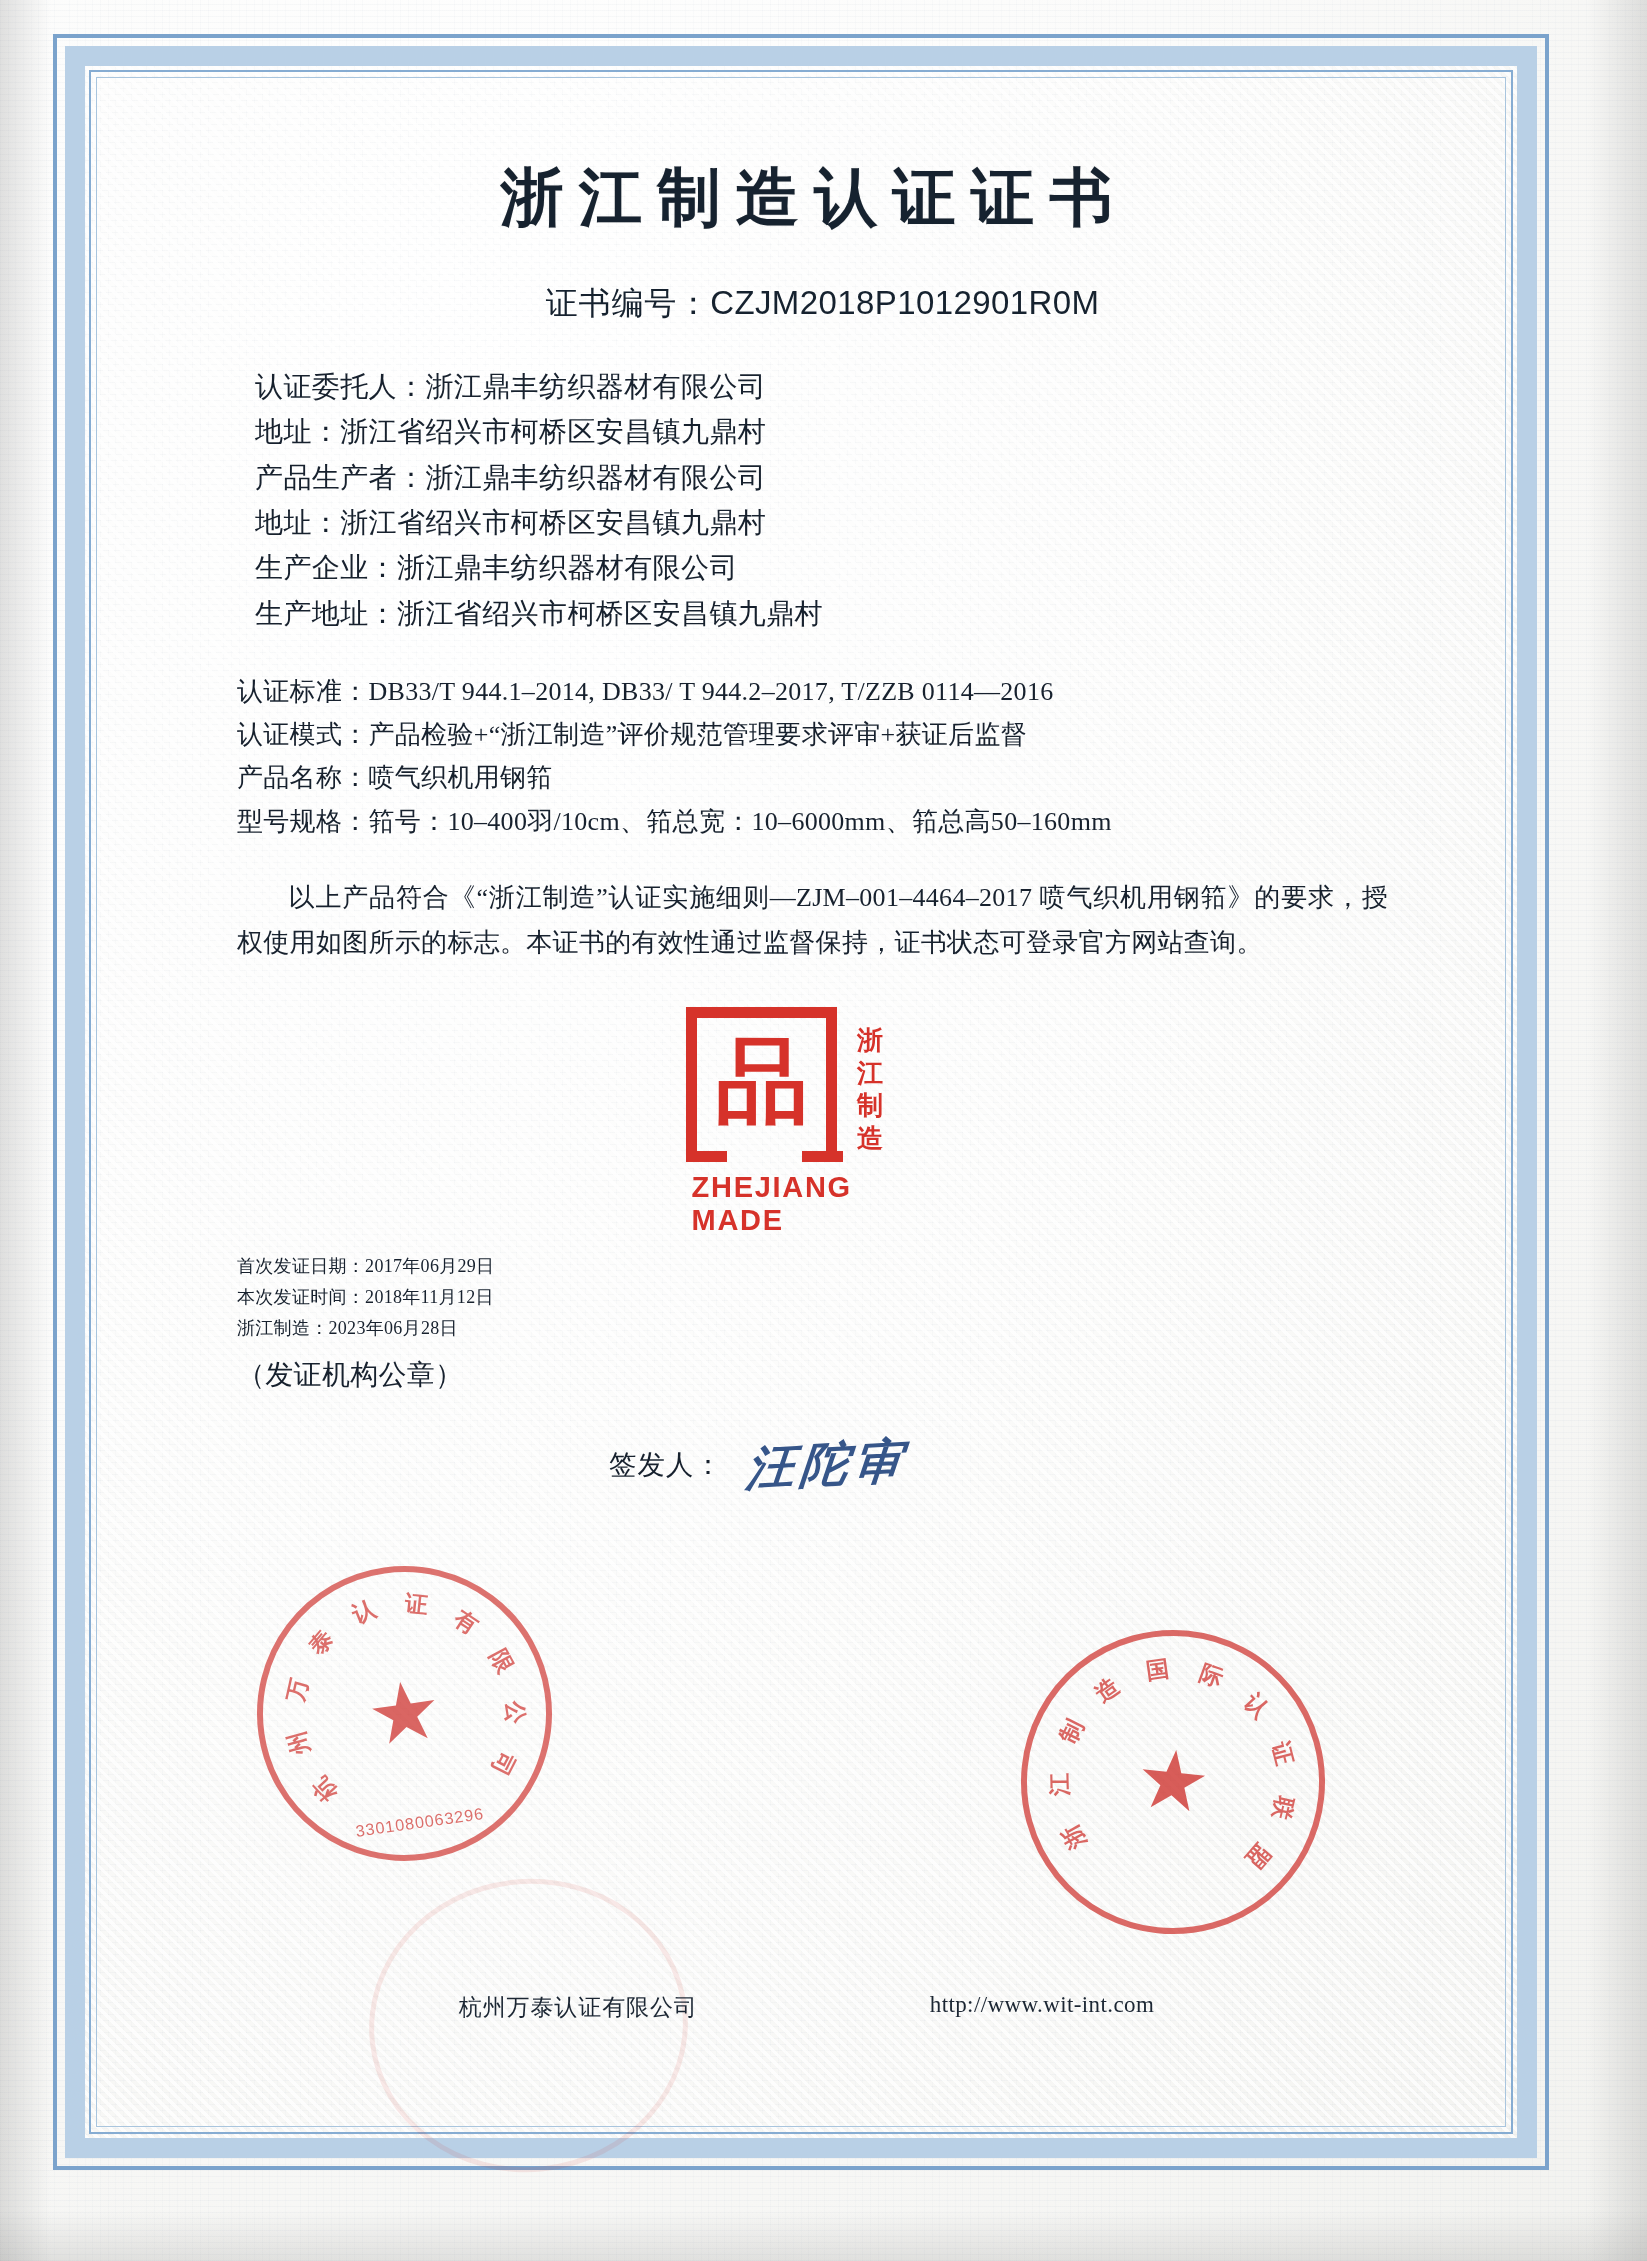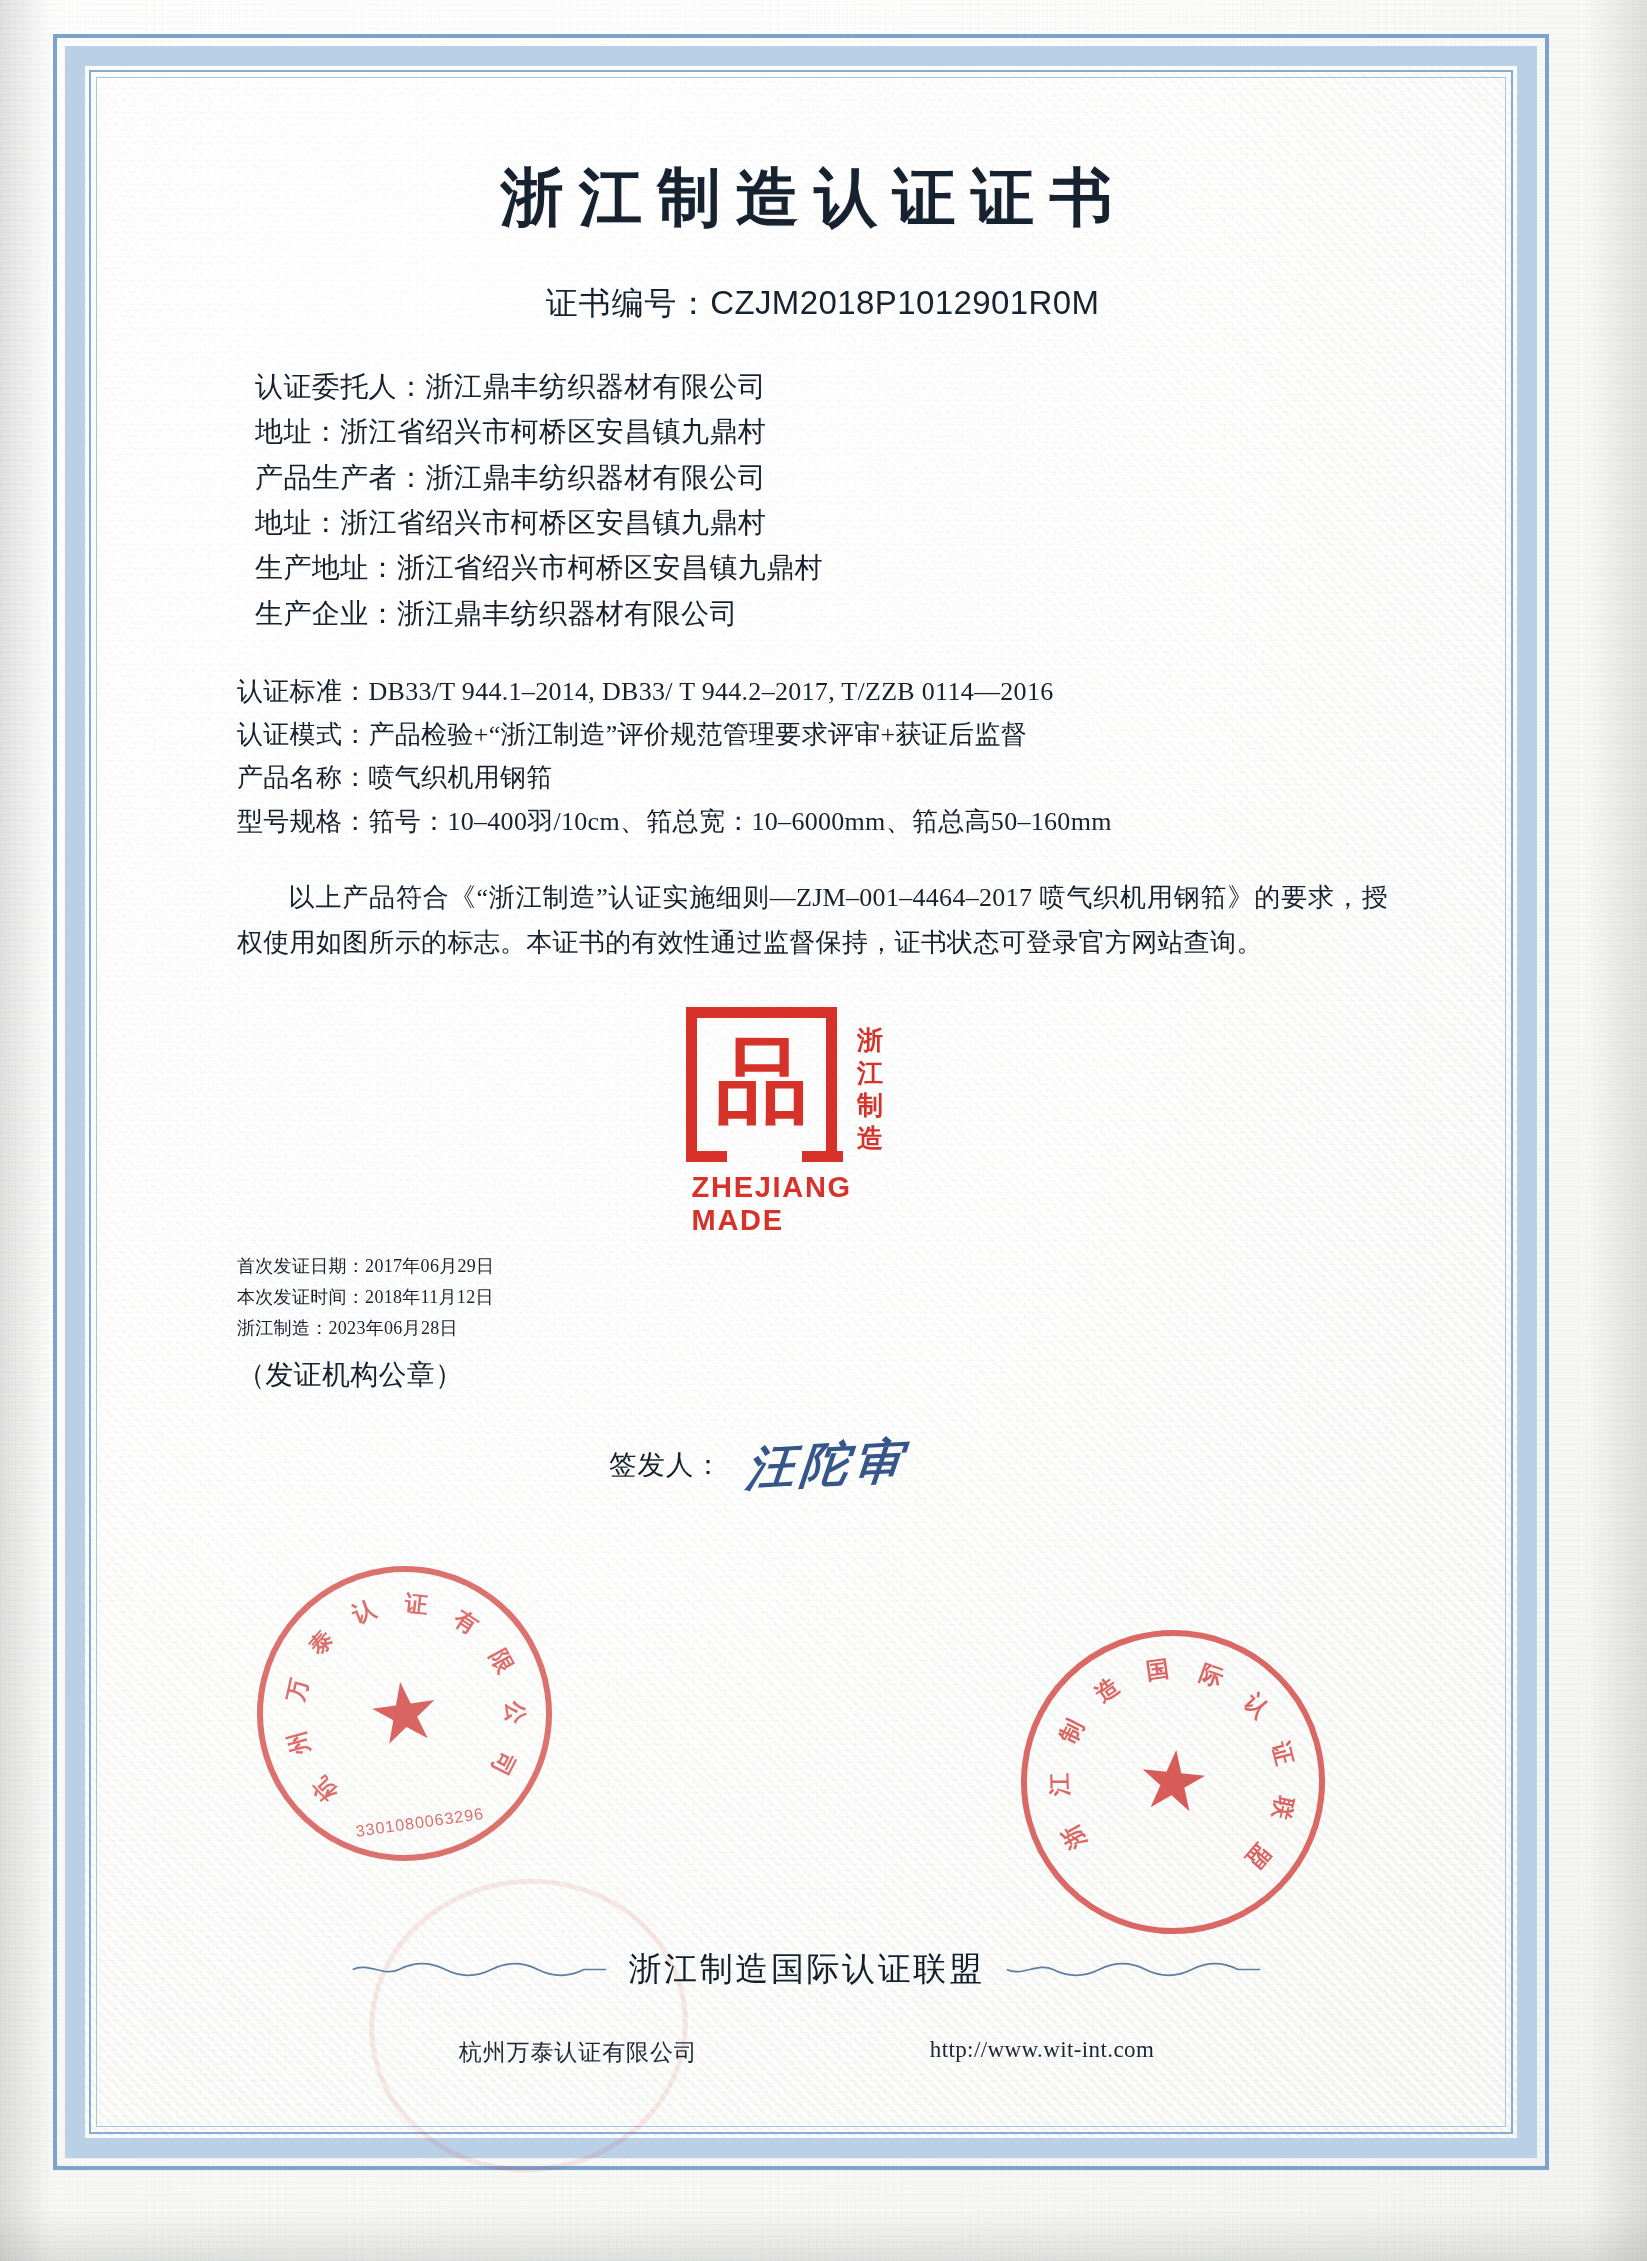--- a/index.html
+++ b/index.html
@@ -398,24 +398,24 @@
       <div class="field-row">
         <span class="k">地址：</span><span class="v">浙江省绍兴市柯桥区安昌镇九鼎村</span>
       </div>
       <div class="field-row">
         <span class="k">产品生产者：</span><span class="v">浙江鼎丰纺织器材有限公司</span>
       </div>
       <div class="field-row">
         <span class="k">地址：</span><span class="v">浙江省绍兴市柯桥区安昌镇九鼎村</span>
       </div>
       <div class="field-row">
+        <span class="k">生产企业：</span><span class="v">浙江鼎丰纺织器材有限公司</span>
+      </div>
+      <div class="field-row">
         <span class="k">生产地址：</span><span class="v">浙江省绍兴市柯桥区安昌镇九鼎村</span>
-      </div>
-      <div class="field-row">
-        <span class="k">生产企业：</span><span class="v">浙江鼎丰纺织器材有限公司</span>
       </div>
     </div>
 
     <div id="spec-block">
       <div class="spec-row">
         <span class="k">认证标准：</span><span class="v">DB33/T 944.1–2014, DB33/ T 944.2–2017, T/ZZB 0114—2016</span>
       </div>
       <div class="spec-row">
         <span class="k">认证模式：</span><span class="v">产品检验+“浙江制造”评价规范管理要求评审+获证后监督</span>
       </div>
@@ -493,29 +493,20 @@
         <span style="transform: rotate(69.4444deg) translate(0px, -113px) rotate(0deg) translate(-50%, -50%);">证</span>
         <span style="transform: rotate(97.2222deg) translate(0px, -113px) rotate(0deg) translate(-50%, -50%);">联</span>
         <span style="transform: rotate(125deg) translate(0px, -113px) rotate(0deg) translate(-50%, -50%);">盟</span>
       </div>
     <div class="stamp-star">★</div>
   </div>
 
   <div id="watermark"></div>
 
   <div id="footer">
-    <div id="footer-org-row">
-      <svg class="flourish" viewBox="0 0 300 22">
-        <path d="M2 11 C 20 2, 38 20, 56 11 S 92 2, 110 11 S 146 20, 164 11 S 200 2, 218 11 S 254 20, 272 11 L 298 11" fill="none" stroke="currentColor" stroke-width="2"></path>
-      </svg>
-      <div id="footer-org">浙江制造国际认证联盟</div>
-      <svg class="flourish" viewBox="0 0 300 22">
-        <path d="M2 11 C 20 20, 38 2, 56 11 S 92 20, 110 11 S 146 2, 164 11 S 200 20, 218 11 S 254 2, 272 11 L 298 11" fill="none" stroke="currentColor" stroke-width="2"></path>
-      </svg>
-    </div>
     <div id="footer-meta">
       <span id="footer-company">杭州万泰认证有限公司</span>
       <span id="footer-url">http://www.wit-int.com</span>
     </div>
   </div>
 
   <div id="paper-shadow-left"></div>
   <div id="paper-shadow-right"></div>
   <div id="paper-shadow-bottom"></div>
 </div>

